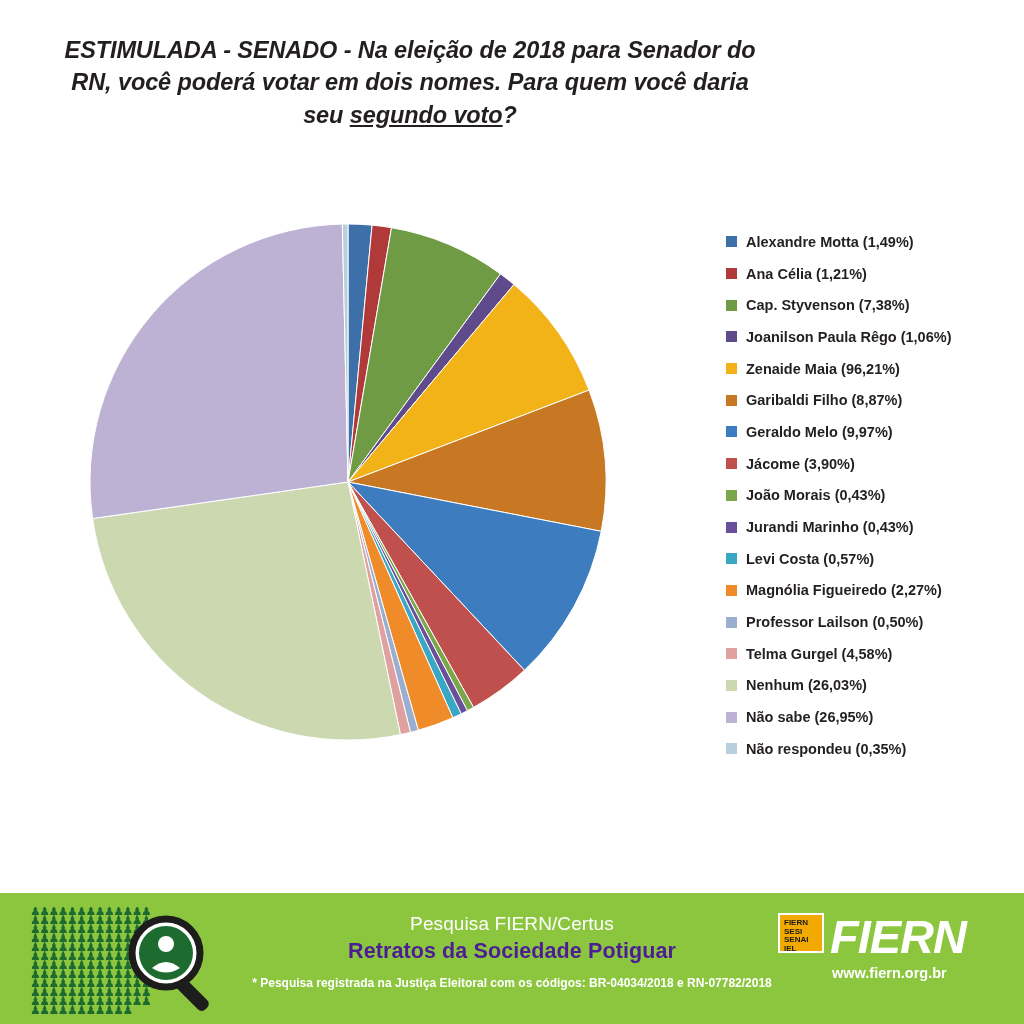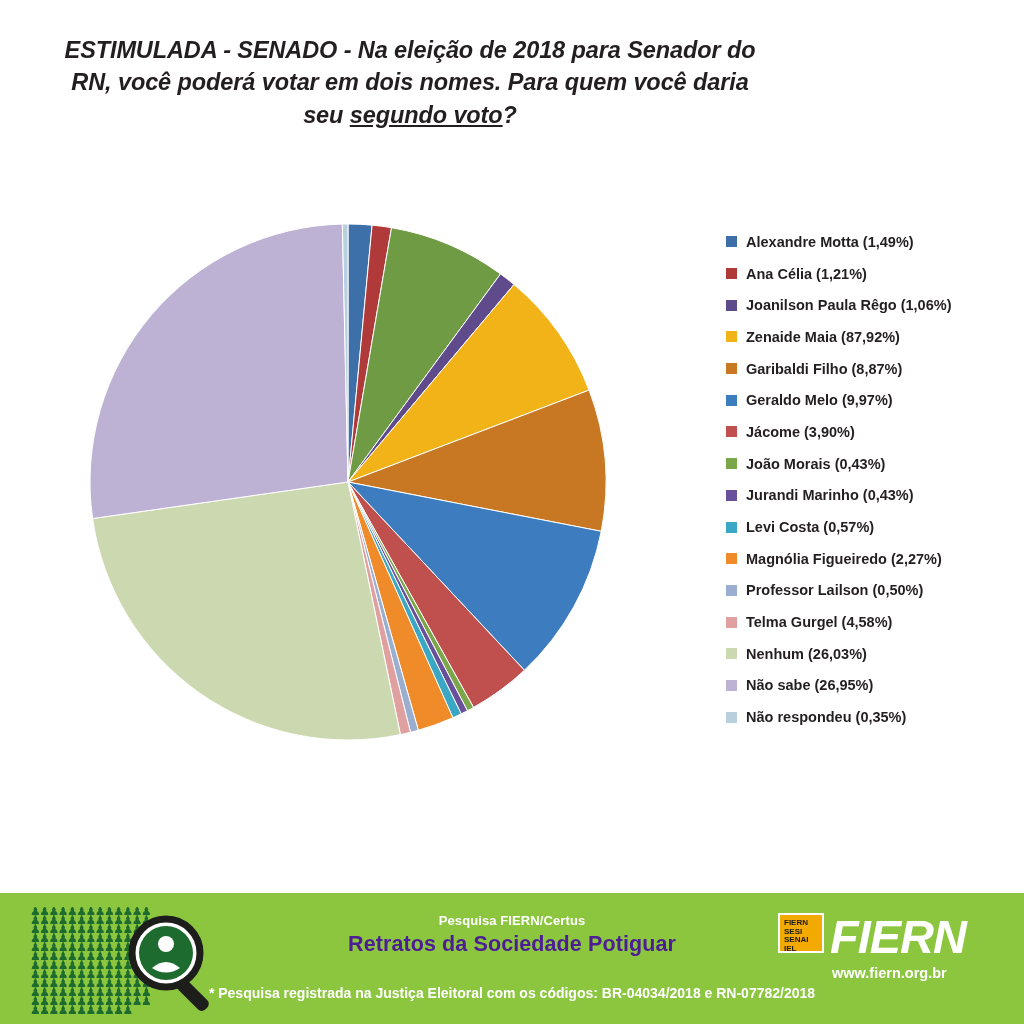--- a/index.html
+++ b/index.html
@@ -122,37 +122,37 @@
 
   
   #footer-text {
     position: absolute;
     left: 0;
     top: 20px;
     width: 1024px;
     text-align: center;
   }
   #footer-line1 {
-    font-size: 13px;
+    font-size: 19px;
     color: #ffffff;
-    font-weight: bold;
+    font-weight: normal;
     letter-spacing: 0.1px;
   }
   #footer-line2 {
     font-size: 21.5px;
     color: #4c1d95;
     font-weight: bold;
     margin-top: 4px;
     letter-spacing: 0.1px;
   }
   #footer-line3 {
-    font-size: 14px;
+    font-size: 12px;
     color: #ffffff;
     font-weight: bold;
-    margin-top: 28px;
+    margin-top: 12px;
   }
 
   
   #fiern-logo {
     position: absolute;
     right: 28px;
     top: 20px;
     width: 218px;
     height: 86px;
   }
@@ -228,26 +228,30 @@
 <div id="legend">
     <div class="legend-item">
       <span class="legend-swatch" style="background: rgb(61, 111, 168);"></span>
       <span class="legend-label">Alexandre Motta (1,49%)</span>
     </div>
     <div class="legend-item">
       <span class="legend-swatch" style="background: rgb(176, 58, 58);"></span>
       <span class="legend-label">Ana Célia (1,21%)</span>
     </div>
     <div class="legend-item">
+      <span class="legend-swatch" style="background: rgb(111, 155, 69);"></span>
+      <span class="legend-label">Cap. Styvenson (7,38%)</span>
+    </div>
+    <div class="legend-item">
       <span class="legend-swatch" style="background: rgb(95, 75, 139);"></span>
       <span class="legend-label">Joanilson Paula Rêgo (1,06%)</span>
     </div>
     <div class="legend-item">
       <span class="legend-swatch" style="background: rgb(242, 179, 24);"></span>
-      <span class="legend-label">Zenaide Maia (87,92%)</span>
+      <span class="legend-label">Zenaide Maia (96,21%)</span>
     </div>
     <div class="legend-item">
       <span class="legend-swatch" style="background: rgb(200, 119, 34);"></span>
       <span class="legend-label">Garibaldi Filho (8,87%)</span>
     </div>
     <div class="legend-item">
       <span class="legend-swatch" style="background: rgb(61, 124, 191);"></span>
       <span class="legend-label">Geraldo Melo (9,97%)</span>
     </div>
     <div class="legend-item">

